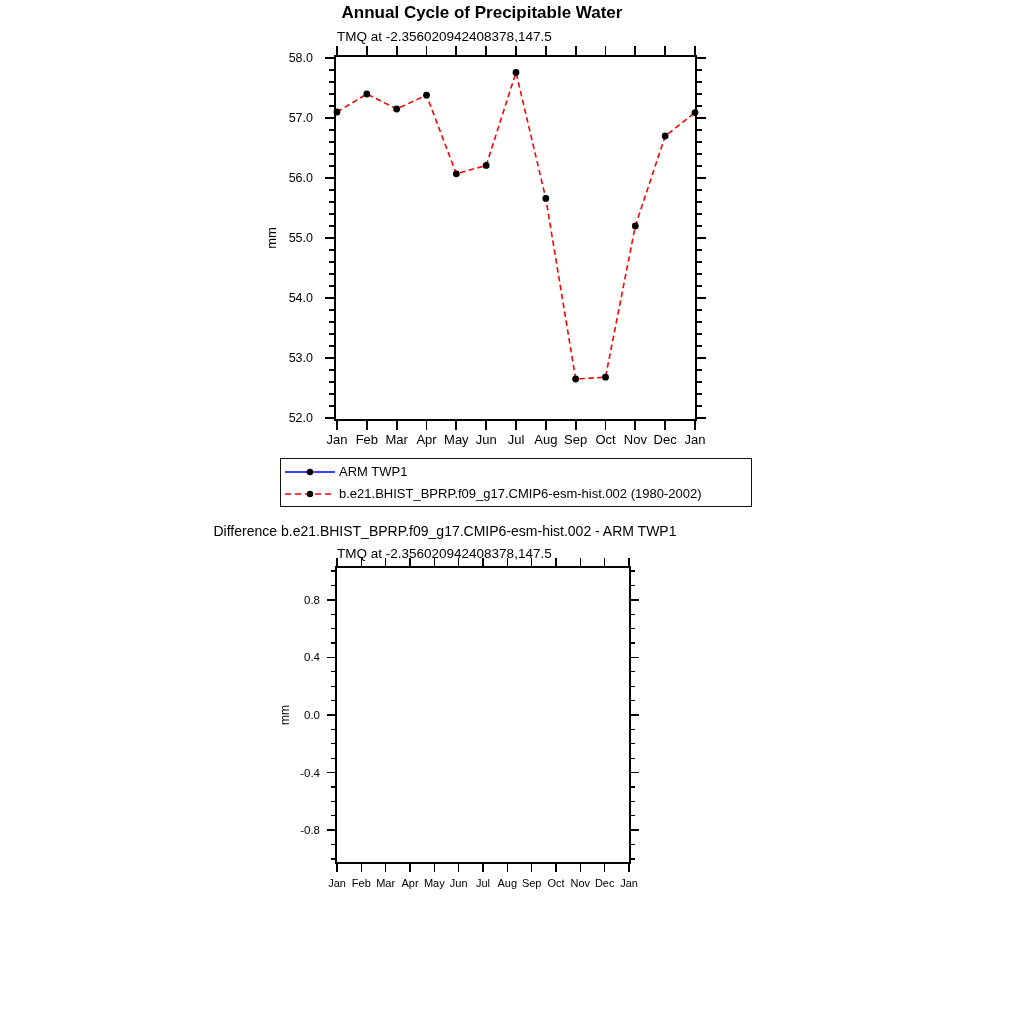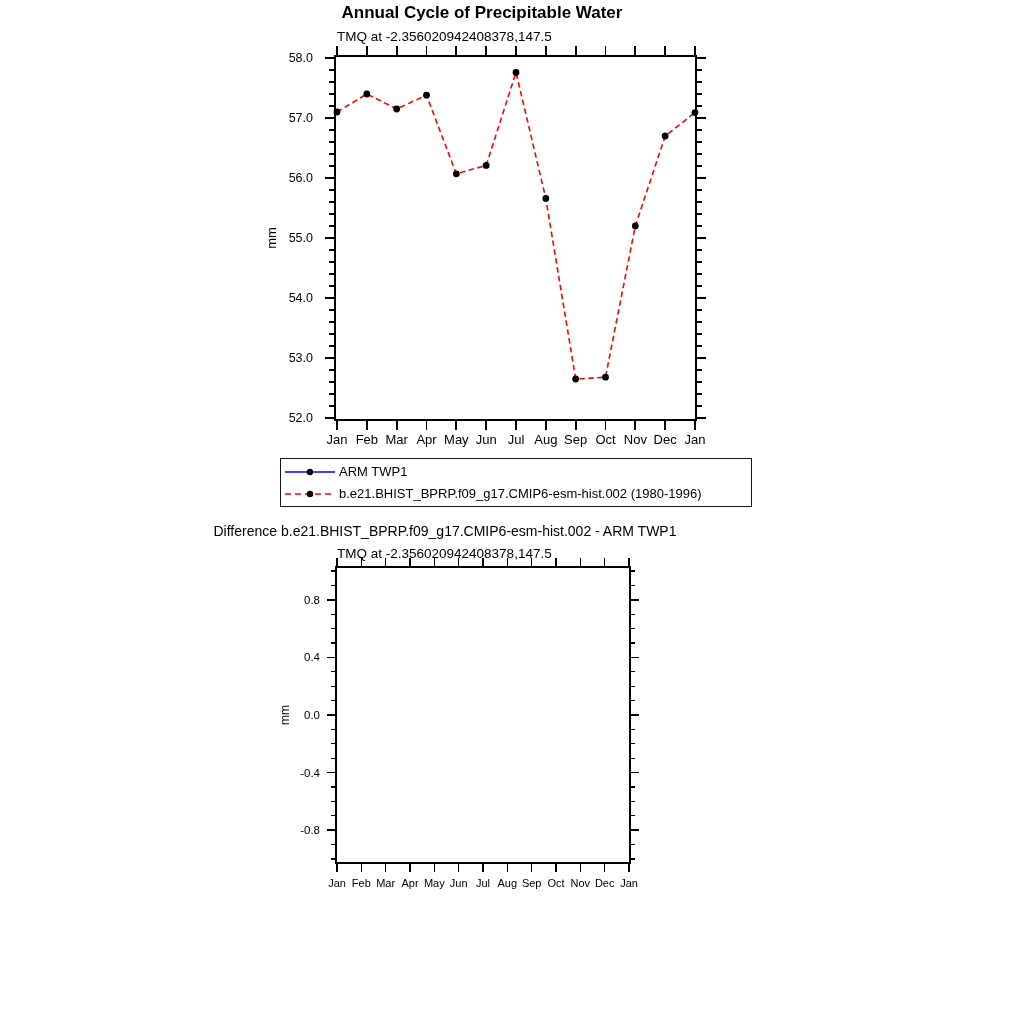--- a/index.html
+++ b/index.html
@@ -176,21 +176,21 @@
         <line x1="2" y1="8" x2="52" y2="8" stroke-width="1.6" stroke="#0000ff"></line>
         <circle cx="27" cy="8" r="3.2" fill="#000000"></circle>
       </svg>
       <span class="legend-label">ARM TWP1</span>
     </div>
     <div class="legend-row">
       <svg class="legend-sample" viewBox="0 0 54 16">
         <line x1="2" y1="8" x2="52" y2="8" stroke-width="1.6" stroke-dasharray="6 4" stroke="#ff0000"></line>
         <circle cx="27" cy="8" r="3.2" fill="#000000"></circle>
       </svg>
-      <span class="legend-label">b.e21.BHIST_BPRP.f09_g17.CMIP6-esm-hist.002 (1980-1996)</span>
+      <span class="legend-label">b.e21.BHIST_BPRP.f09_g17.CMIP6-esm-hist.002 (1980-2002)</span>
     </div>
   </div>
 
   <div class="title-diff">Difference b.e21.BHIST_BPRP.f09_g17.CMIP6-esm-hist.002 - ARM TWP1</div>
 
   <div class="subtitle-diff">TMQ at -2.356020942408378,147.5</div>
 
   <svg id="chart2" class="chart-svg" width="1024" height="1024">
       <rect x="336" y="567" width="294" height="296" fill="none" stroke="#000" stroke-width="1.8" shape-rendering="crispEdges"></rect>
       <g stroke="#000" stroke-width="1.5" shape-rendering="crispEdges">

